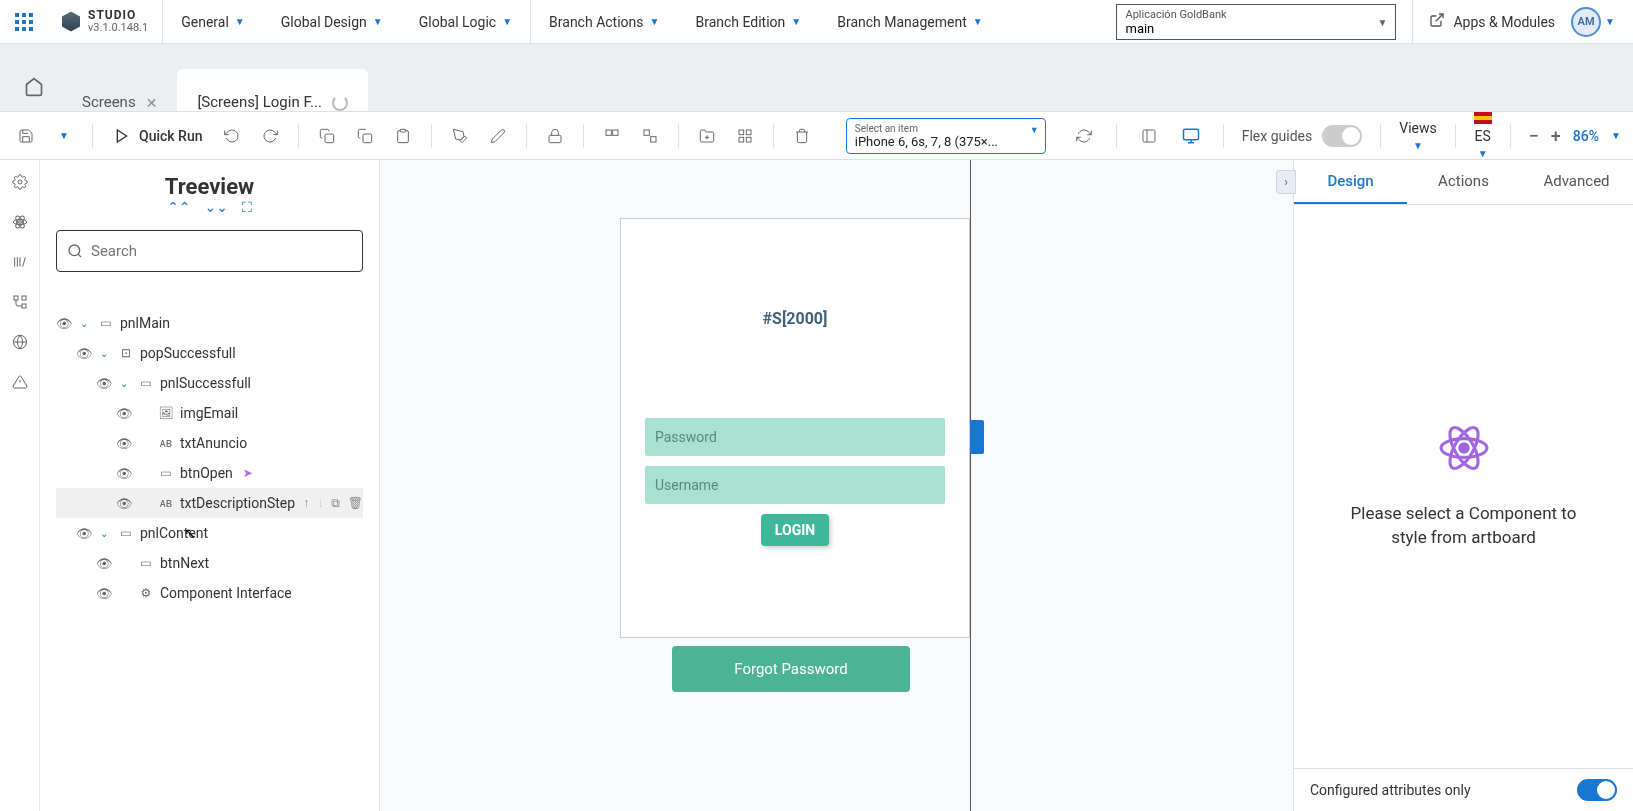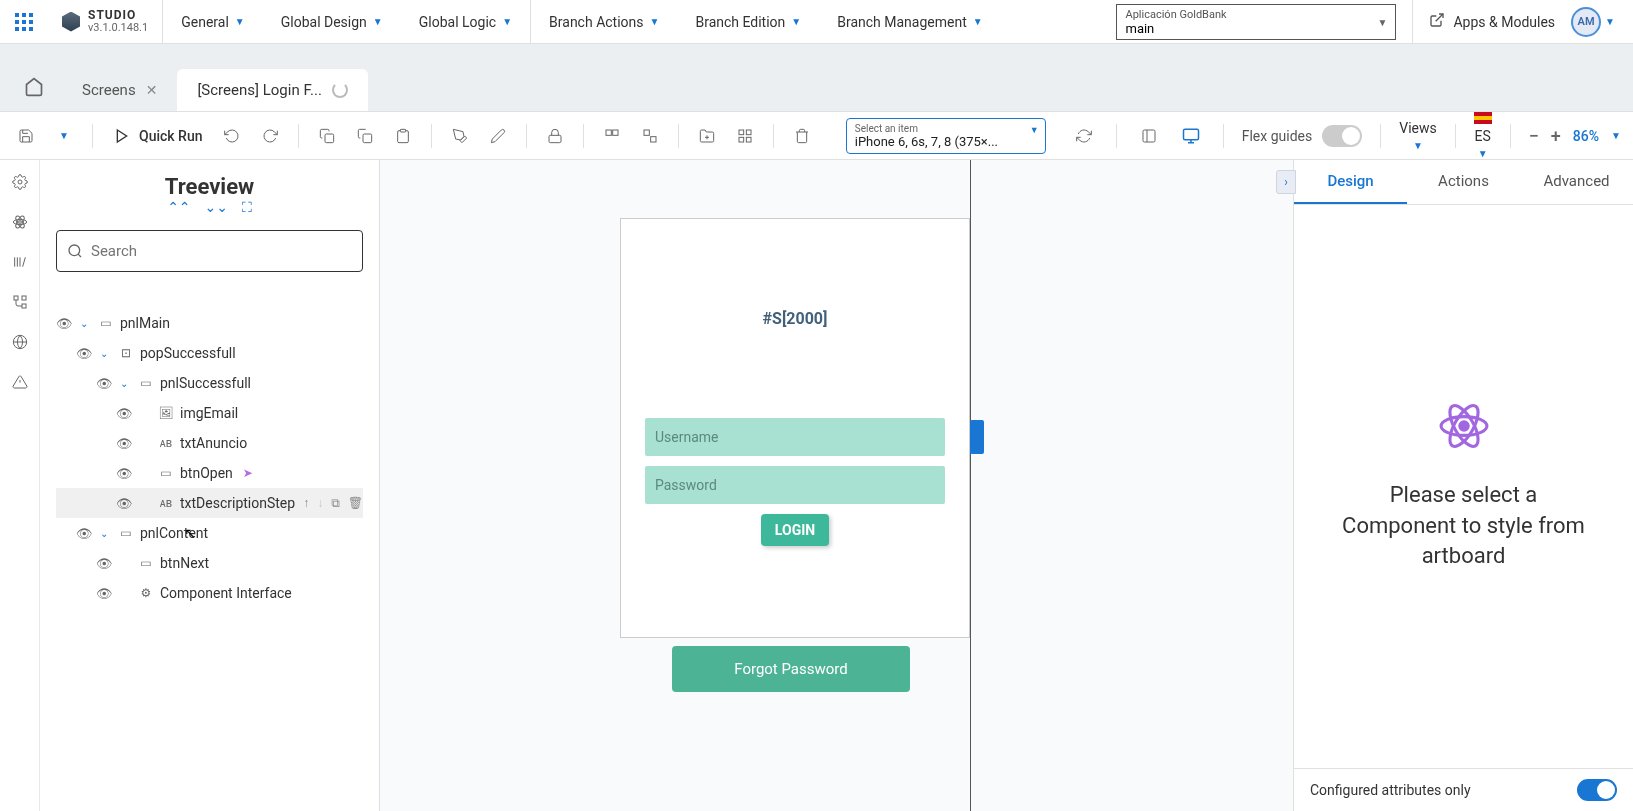--- a/index.html
+++ b/index.html
@@ -163,21 +163,21 @@
   align-items: center;
   justify-content: center;
   height: 36px;
   color: #666;
   font-size: 18px;
   margin-right: 10px;
   margin-bottom: 6px;
 }
 .tab {
   display: flex;
-  align-items: center;
+  align-items: flex-end;
   gap: 10px;
   height: 42px;
   padding: 0 20px;
   font-size: 15px;
   border-radius: 6px 6px 0 0;
   cursor: pointer;
 }
 .tab.inactive {
   color: #555;
 }
@@ -568,21 +568,21 @@
   justify-content: center;
   padding: 0 40px;
   text-align: center;
   gap: 18px;
 }
 .atom-icon {
   font-size: 46px;
   color: #a266e0;
 }
 .rp-body .msg {
-  font-size: 22px;
+  font-size: 17px;
   color: #333;
   line-height: 1.4;
 }
 .rp-footer {
   display: flex;
   align-items: center;
   justify-content: space-between;
   padding: 10px 16px;
   border-top: 1px solid #e0e0e0;
   font-size: 14px;
@@ -990,24 +990,24 @@
         <span>Component Interface</span>
       </div>
     </div>
   </div>
 
   <div class="canvas">
     <div class="v-line"></div>
     <div class="artboard">
       <div class="heading">#S[2000]</div>
       <div class="input-field">
-          <span>Username</span>
+          <span>Password</span>
         </div>
       <div class="input-field">
-          <span>Password</span>
+          <span>Username</span>
         </div>
       <div class="login-btn">LOGIN</div>
     </div>
     <div class="forgot-btn">Forgot Password</div>
     <div class="blue-handle"></div>
   </div>
 
   <div class="right-panel">
     <div class="collapse-handle">›</div>
     <div class="rp-tabs">

